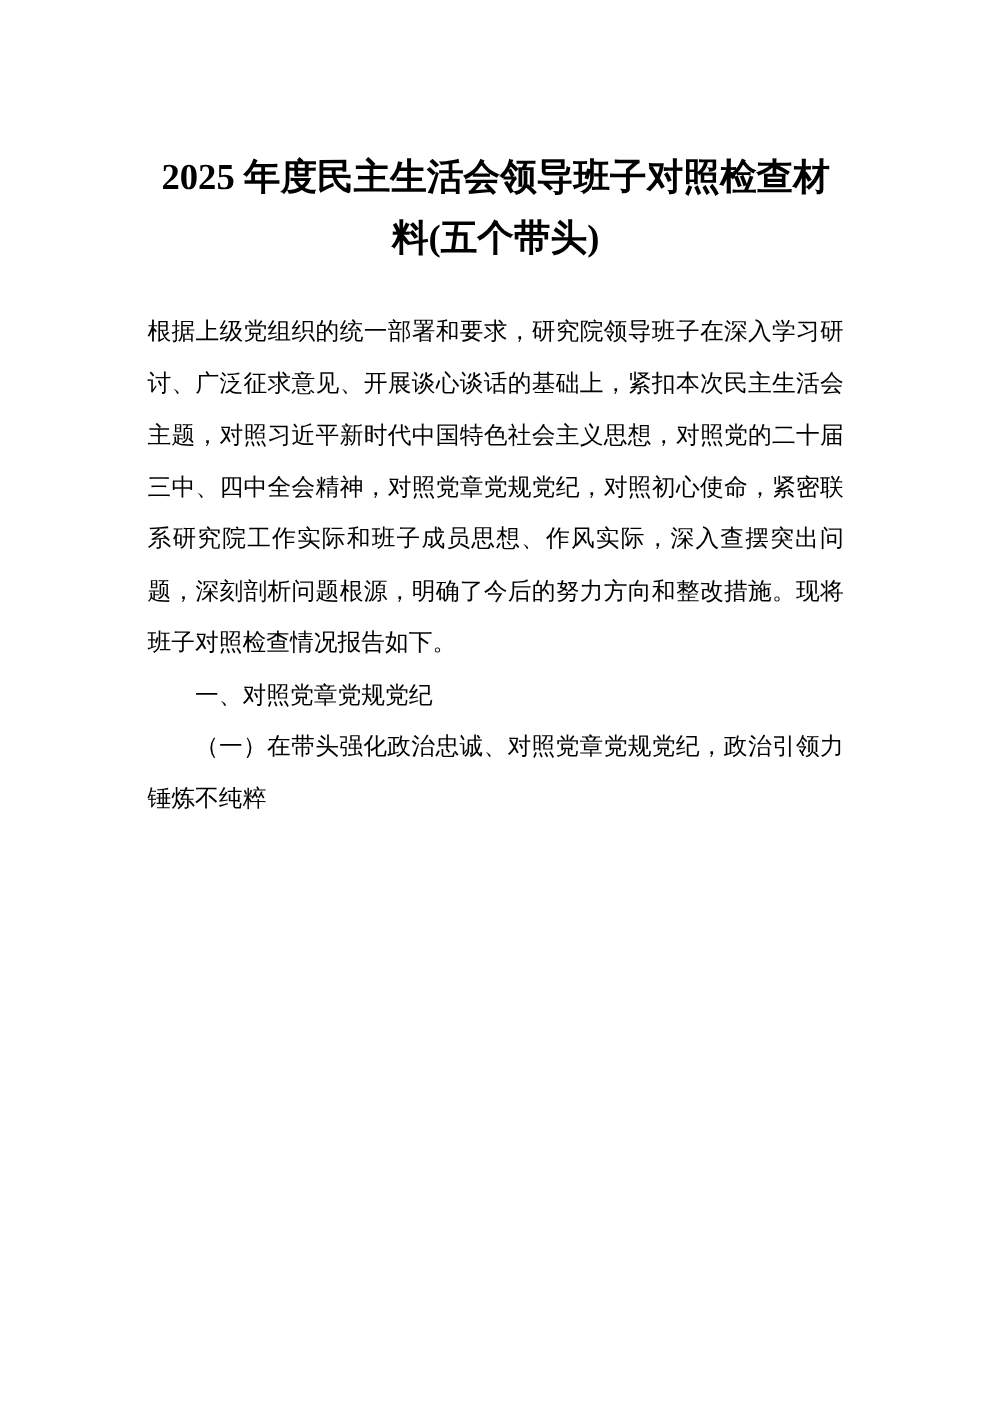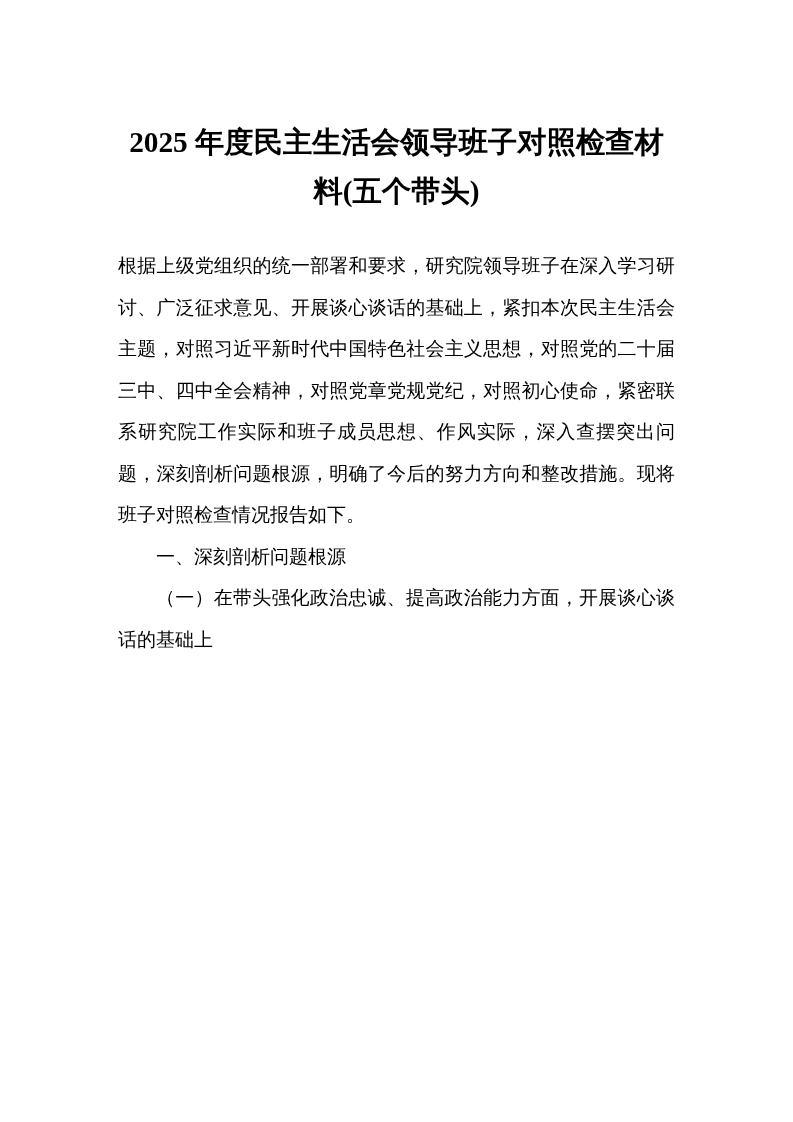--- a/index.html
+++ b/index.html
@@ -40,17 +40,17 @@
   }
 </style>
 </head>
 <body>
 
 <div class="page">
   <div class="content">
     <div class="doc-title">2025 年度民主生活会领导班子对照检查材料(五个带头)</div>
     <div class="body-text">
       <p>根据上级党组织的统一部署和要求，研究院领导班子在深入学习研讨、广泛征求意见、开展谈心谈话的基础上，紧扣本次民主生活会主题，对照习近平新时代中国特色社会主义思想，对照党的二十届三中、四中全会精神，对照党章党规党纪，对照初心使命，紧密联系研究院工作实际和班子成员思想、作风实际，深入查摆突出问题，深刻剖析问题根源，明确了今后的努力方向和整改措施。现将班子对照检查情况报告如下。</p>
-      <p class="indent">一、深刻剖析问题根源</p>
-      <p class="indent">（一）在带头强化政治忠诚、提高政治能力方面，开展谈心谈话的基础上</p>
+      <p class="indent">一、对照党章党规党纪</p>
+      <p class="indent">（一）在带头强化政治忠诚、对照党章党规党纪，政治引领力锤炼不纯粹</p>
     </div>
   </div>
 </div>
 
 </body></html>

